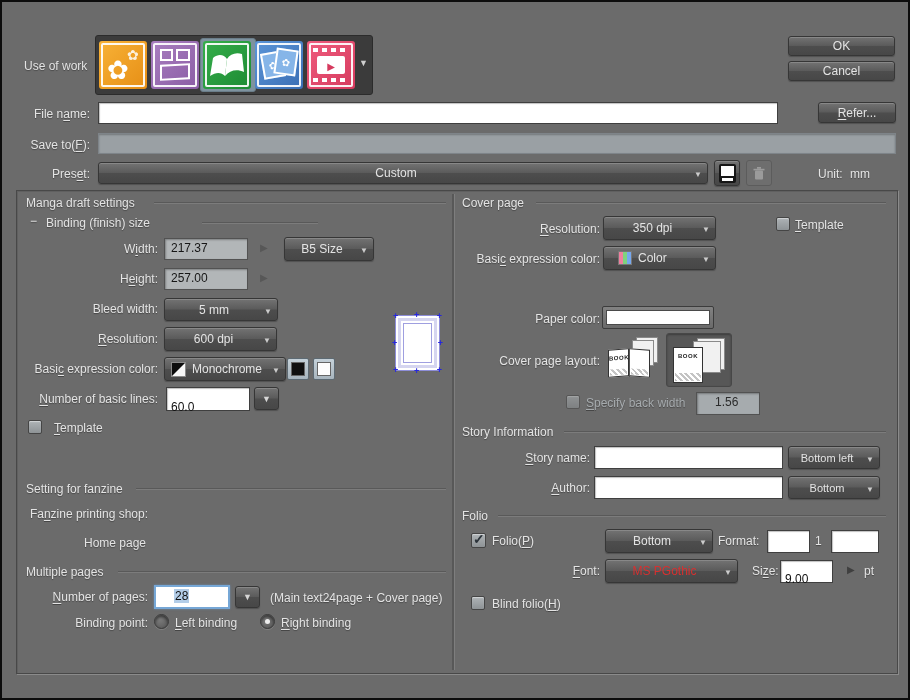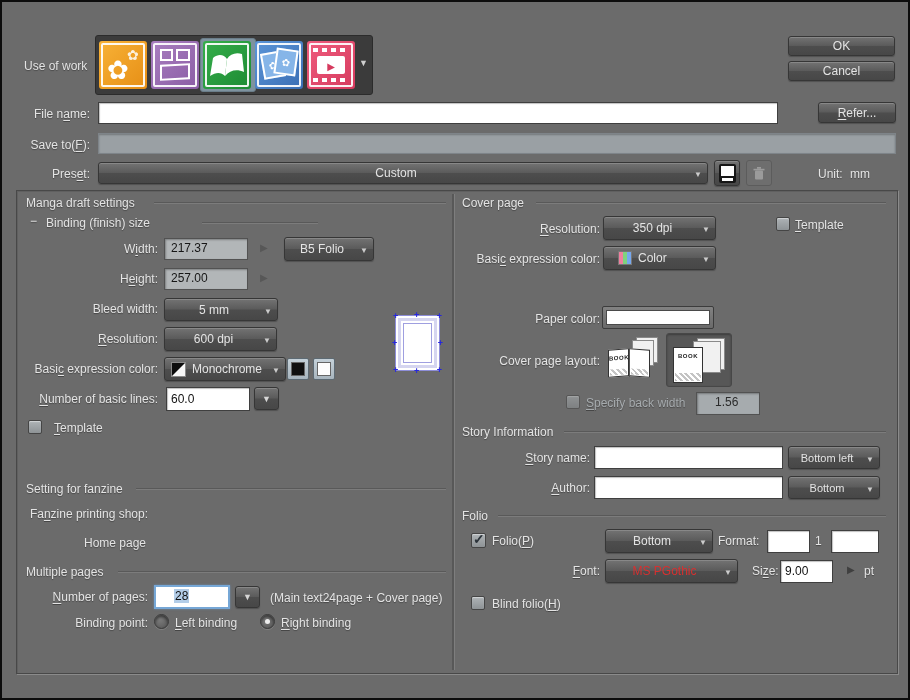--- a/index.html
+++ b/index.html
@@ -40,21 +40,21 @@
       color:#e4e4e4; font-size:12px; display:flex; align-items:center; justify-content:center; }
   .dd { padding-right:14px; }
   .dd.lefty { justify-content:flex-start; padding-left:6px; gap:6px; }
   .arr { position:absolute; right:5px; top:50%; transform:translateY(-50%); }
   .arr::after { content:"▼"; font-size:8px; color:#cbcbcb; }
   .sqbtn::after { content:"▼"; font-size:9px; color:#d6d6d6; }
   .spinR { position:absolute; color:#575757; font-size:10px; }
   .spinR::after { content:"▶"; }
 
   .ti { position:absolute; background:#ffffff; border:1px solid #3f3f3f; color:#111;
-        font-size:12px; padding:2px 4px; font-family:"Liberation Sans", sans-serif;
+        font-size:12px; padding:10px 4px; font-family:"Liberation Sans", sans-serif;
         box-shadow:inset 1px 1px 1px rgba(0,0,0,.25); }
   input.ti { outline:none; }
   .tg { position:absolute; background:#b2b6b8; border:1px solid #525252; color:#161616;
         font-size:12px; padding:2px 6px; box-shadow:inset 1px 1px 2px rgba(0,0,0,.3); }
   .tg.dis { background:#a6abae; color:#2b2b2b; }
   .savebar { position:absolute; background:#9aa0a4; border:1px solid #7e8489;
              box-shadow:inset 0 1px 2px rgba(0,0,0,.25); }
 
   .cb { position:absolute; width:14px; height:14px; border:1px solid #454545; border-radius:2px;
         background:linear-gradient(#aeb3b6,#8e9396); box-shadow:inset 0 1px 1px rgba(255,255,255,.45); }
@@ -200,21 +200,21 @@
   <div class="hline" style="left:152px; top:200px; width:292px;"></div>
 
   <span class="lbl" style="left:28px; top:212px;">−</span>
   <div class="lbl" style="left:44px; top:214px;">Binding (finish) size</div>
   <div class="hline" style="left:200px; top:220px; width:116px;"></div>
 
   <div class="lbl r" style="left:60px; top:240px; width:96px;">W<u>i</u>dth:</div>
   <div class="tg" style="left:162px; top:236px; width:84px; height:22px;">217.37</div>
   <span class="spinR" style="left:258px; top:240px;"></span>
   <div class="dd" style="left:282px; top:235px; width:90px; height:24px;">
-    <span>B5 Folio</span>
+    <span>B5 Size</span>
     <span class="arr"></span>
   </div>
 
   <div class="lbl r" style="left:60px; top:270px; width:96px;">H<u>e</u>ight:</div>
   <div class="tg" style="left:162px; top:266px; width:84px; height:22px;">257.00</div>
   <span class="spinR" style="left:258px; top:270px;"></span>
 
   <div class="lbl r" style="left:40px; top:300px; width:116px;">Bleed width:</div>
   <div class="dd" style="left:162px; top:296px; width:114px; height:23px;align-items:center;">
     <span>5 mm</span>

